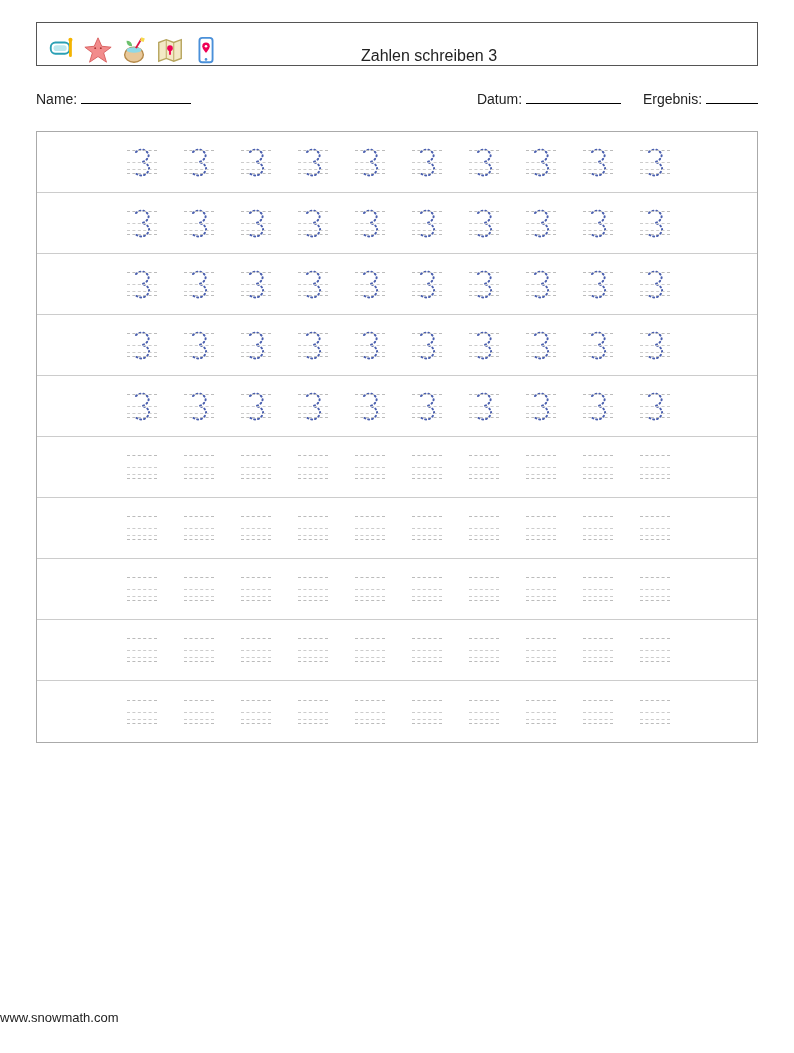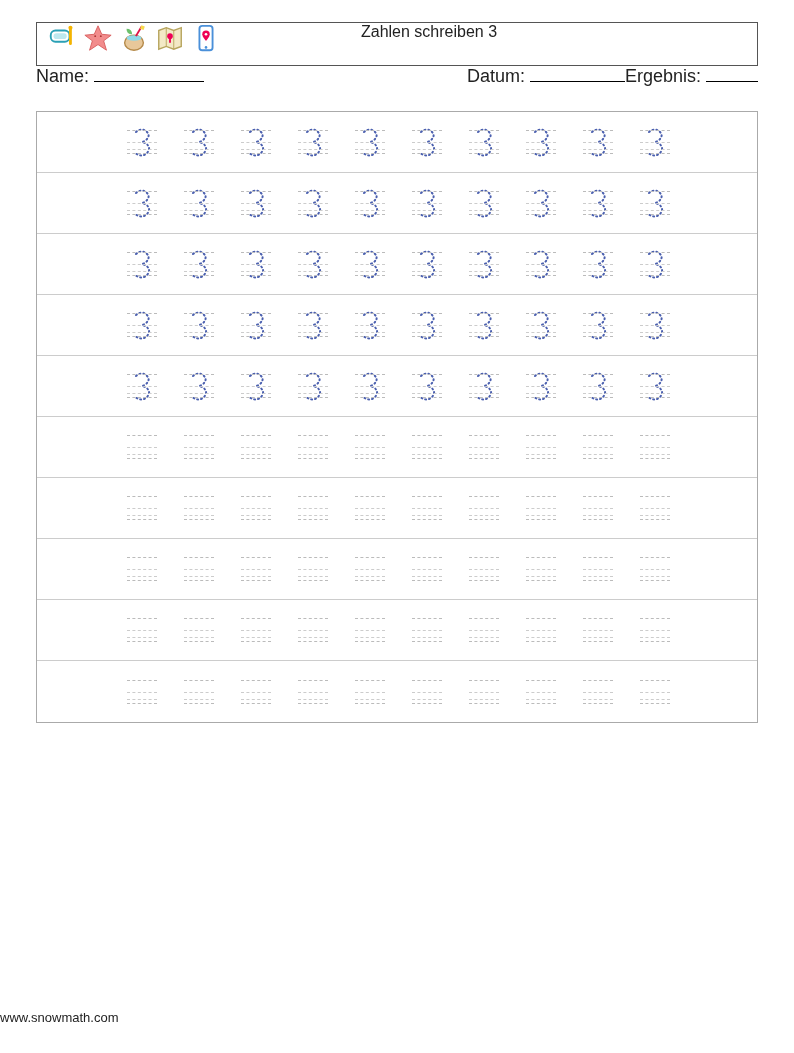--- a/index.html
+++ b/index.html
@@ -1,24 +1,24 @@
 <!DOCTYPE html>
 <html><head>
 <meta charset="utf-8">
 <style>
   *{box-sizing:border-box;margin:0;padding:0}
   body{width:794px;height:1053px;background:#fff;font-family:Arial,Helvetica,sans-serif;color:#222;position:relative}
   .page{padding:22px 36px 0 36px}
-  .header-box{border:1px solid #555;height:44px;display:flex;align-items:flex-start;padding:0 10px;}
+  .header-box{border:1px solid #555;height:44px;display:flex;align-items:flex-end;padding:0 10px;margin-bottom:24px}
   .icon-row{display:flex;gap:6px;align-items:center}
   .ico{width:30px;height:30px}
   .title{flex:1;text-align:center;font-size:16px;padding-right:110px}
-  .meta-row{display:flex;font-size:18px;margin-bottom:24px}
+  .meta-row{display:flex;font-size:14px;margin-bottom:24px}
   .meta-left{flex:1}
-  .meta-right{display:flex;}
+  .meta-right{display:flex;gap:22px}
   .blank{display:inline-block;border-bottom:1px solid #000;height:14px;vertical-align:baseline}
   .blank.n{width:110px}
   .blank.d{width:95px}
   .blank.e{width:52px}
   .grid{border:1px solid #aaa}
   .row{height:61px;border-bottom:1px solid #ccc;display:flex;align-items:center;padding-left:90px;gap:27px}
   .row:last-child{border-bottom:none}
   .cell{width:30px;height:36px;display:flex;align-items:center;justify-content:center;position:relative}
   .trace-3{width:22px;height:32px}
   .guides{position:absolute;left:0;right:0;top:0;bottom:0;pointer-events:none}

